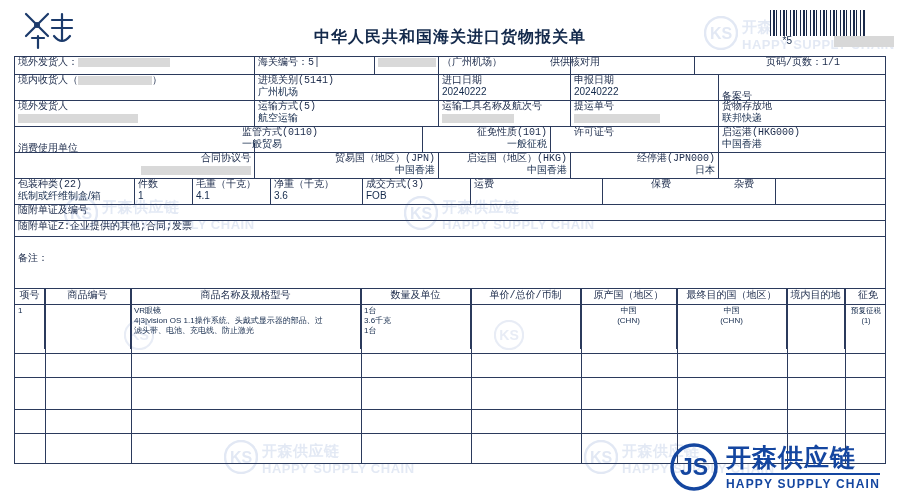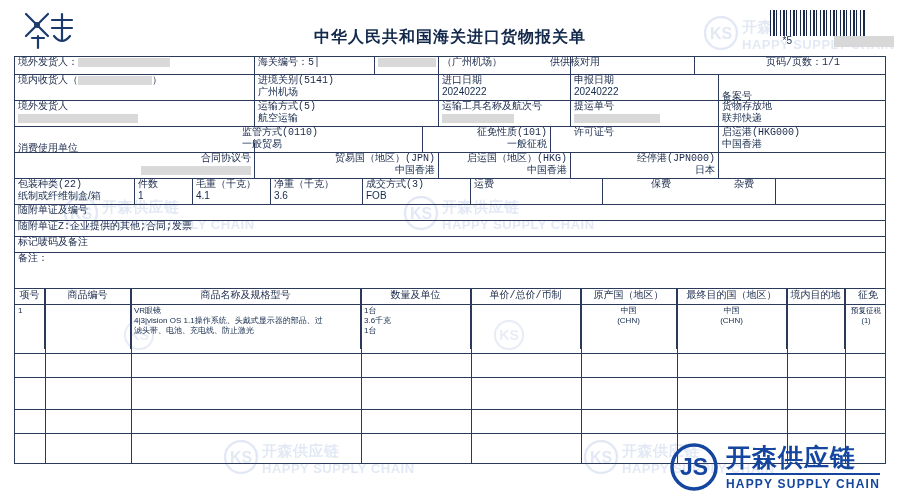--- a/index.html
+++ b/index.html
@@ -406,25 +406,20 @@
     <div class="row" style="top:164px; height:16px;">
       <div class="cell" style="left:0; width:872px;">
         <div class="lbl">随附单证Z:企业提供的其他;合同;发票</div>
       </div>
     </div>
     <div class="row" style="top:148px; height:16px;">
       <div class="cell" style="left:0; width:872px;">
         <div class="lbl">随附单证及编号</div>
       </div>
     </div>
-    <div class="row" style="top:180px; height:16px;">
-      <div class="cell" style="left:0; width:872px;">
-        <div class="lbl">标记唛码及备注</div>
-      </div>
-    </div>
     <div class="row" style="top:196px; height:36px;">
       <div class="cell" style="left:0; width:872px;">
         <div class="lbl">备注：</div>
       </div>
     </div>
 
     <div class="row goods-head" style="top:232px; height:16px;">
       <div class="cell vb" style="left:0; width:30px;">
         <div class="lbl center">项号</div>
       </div>

